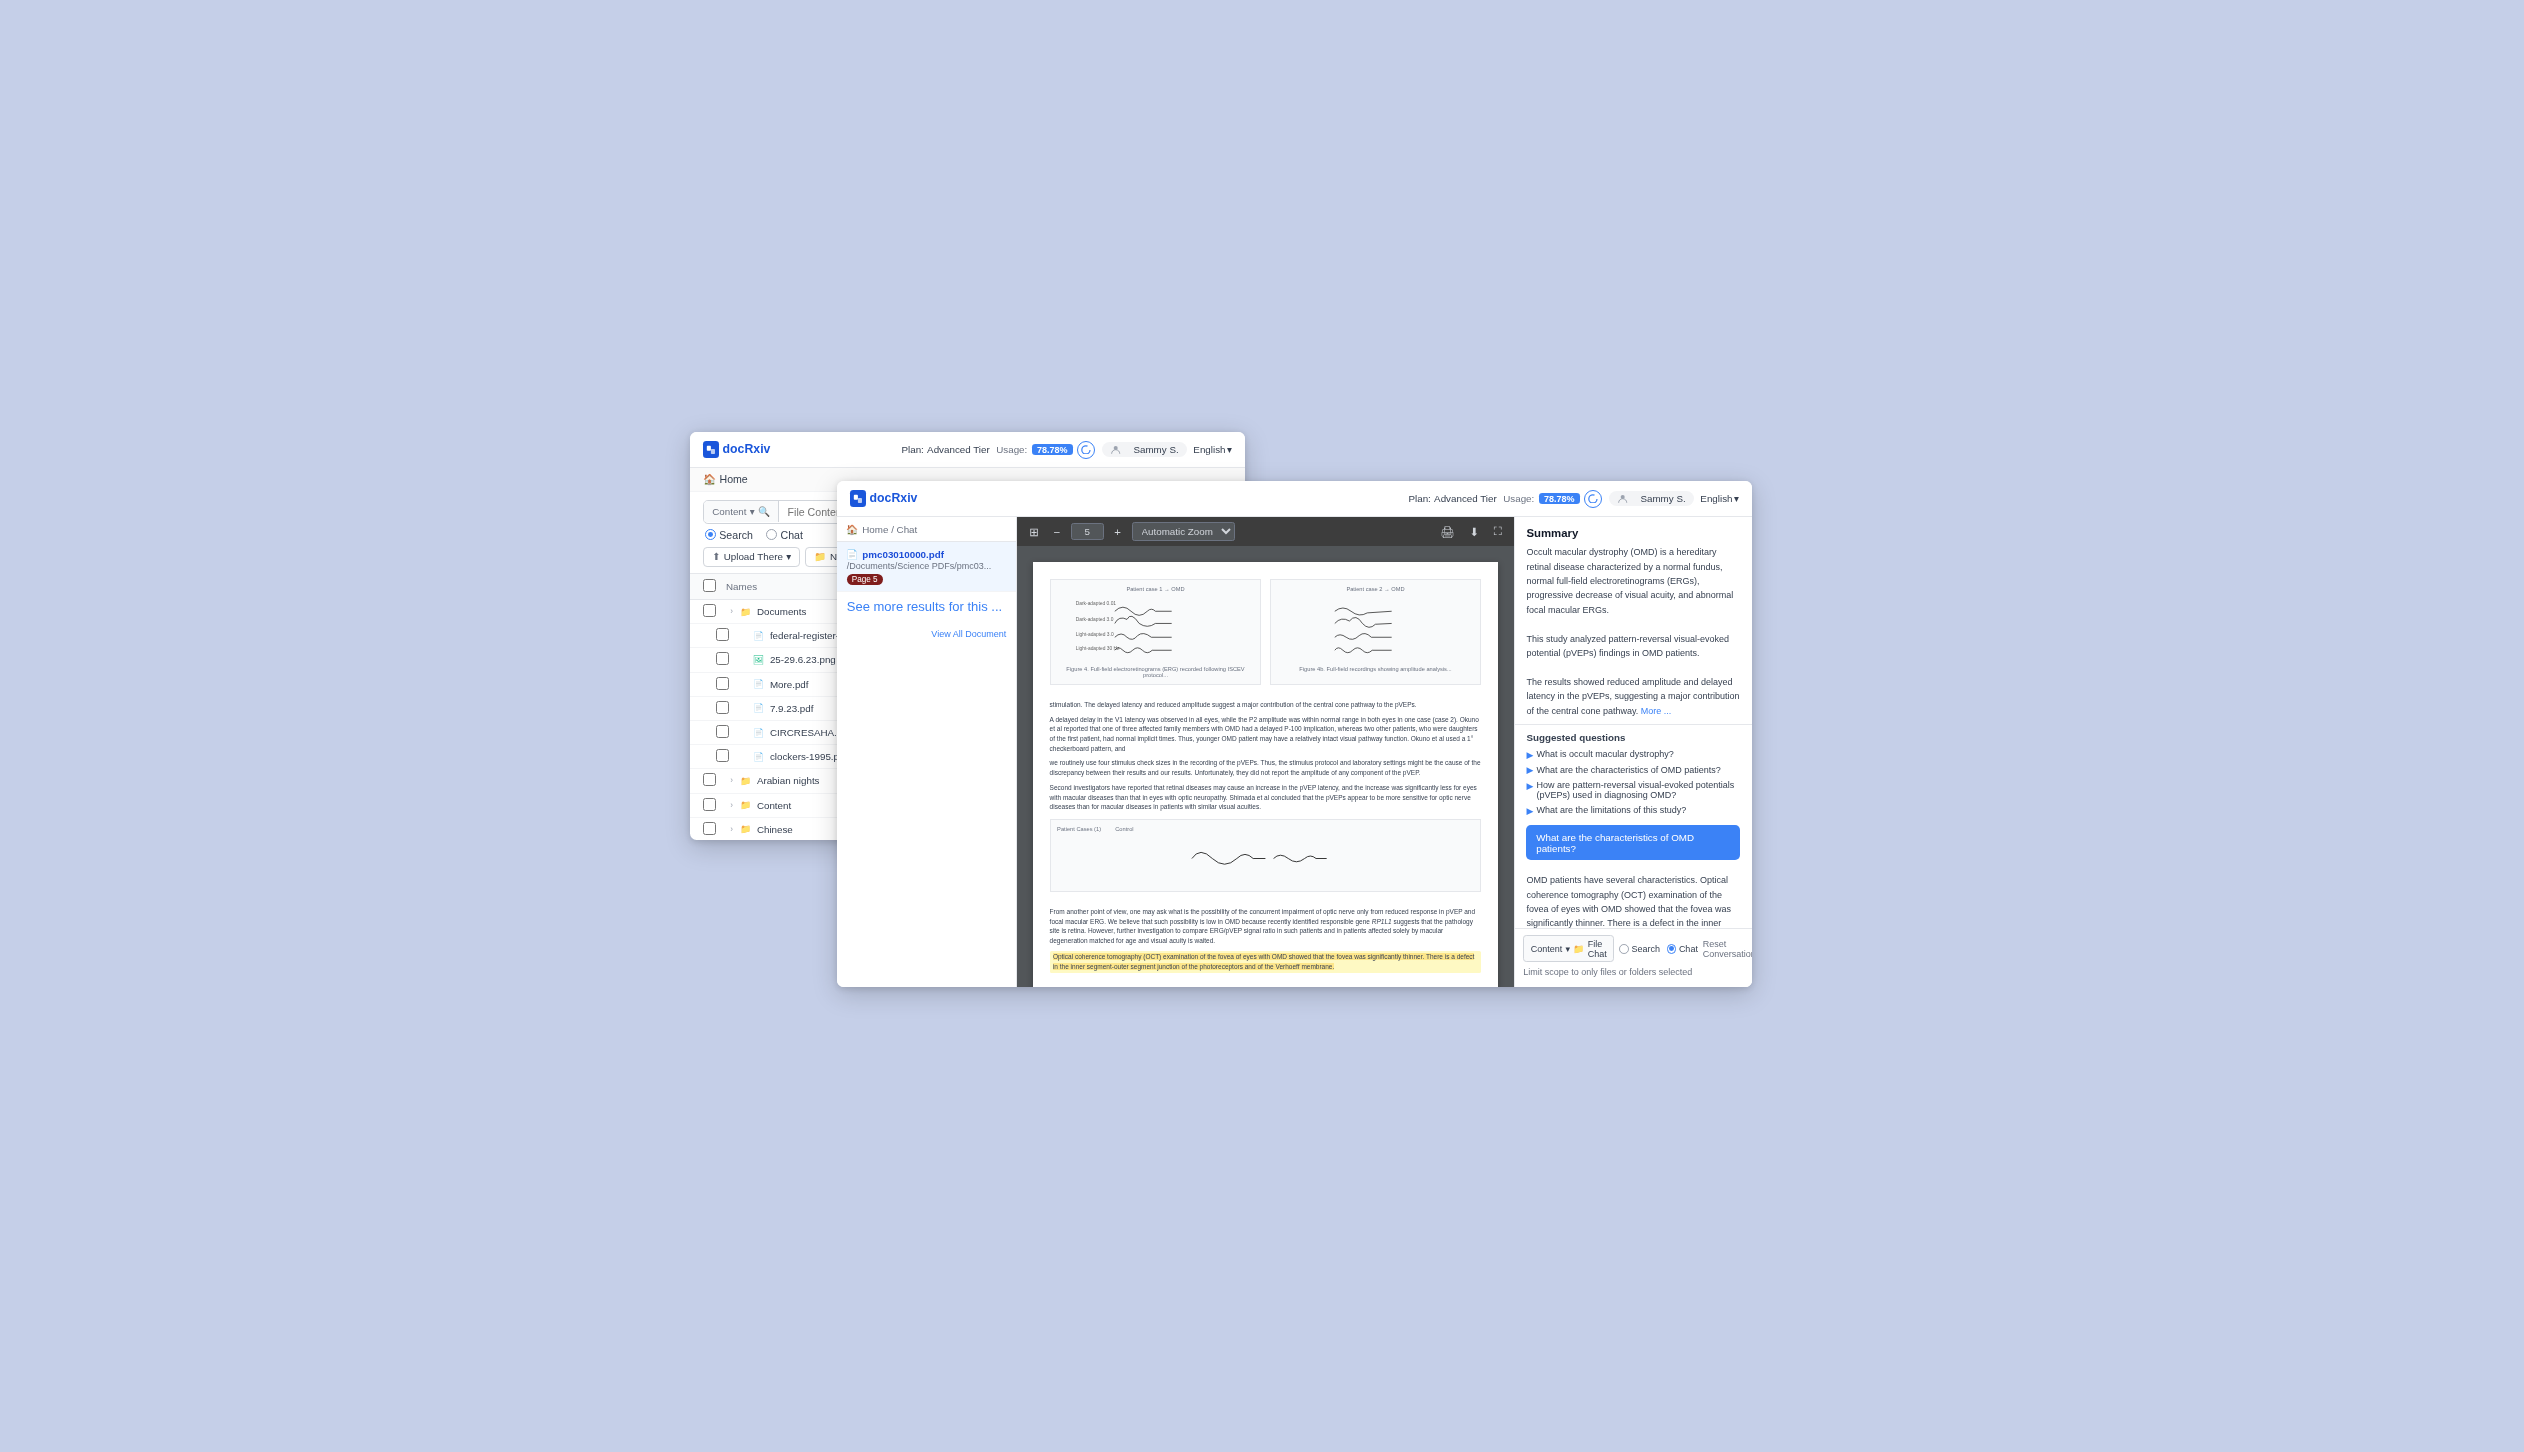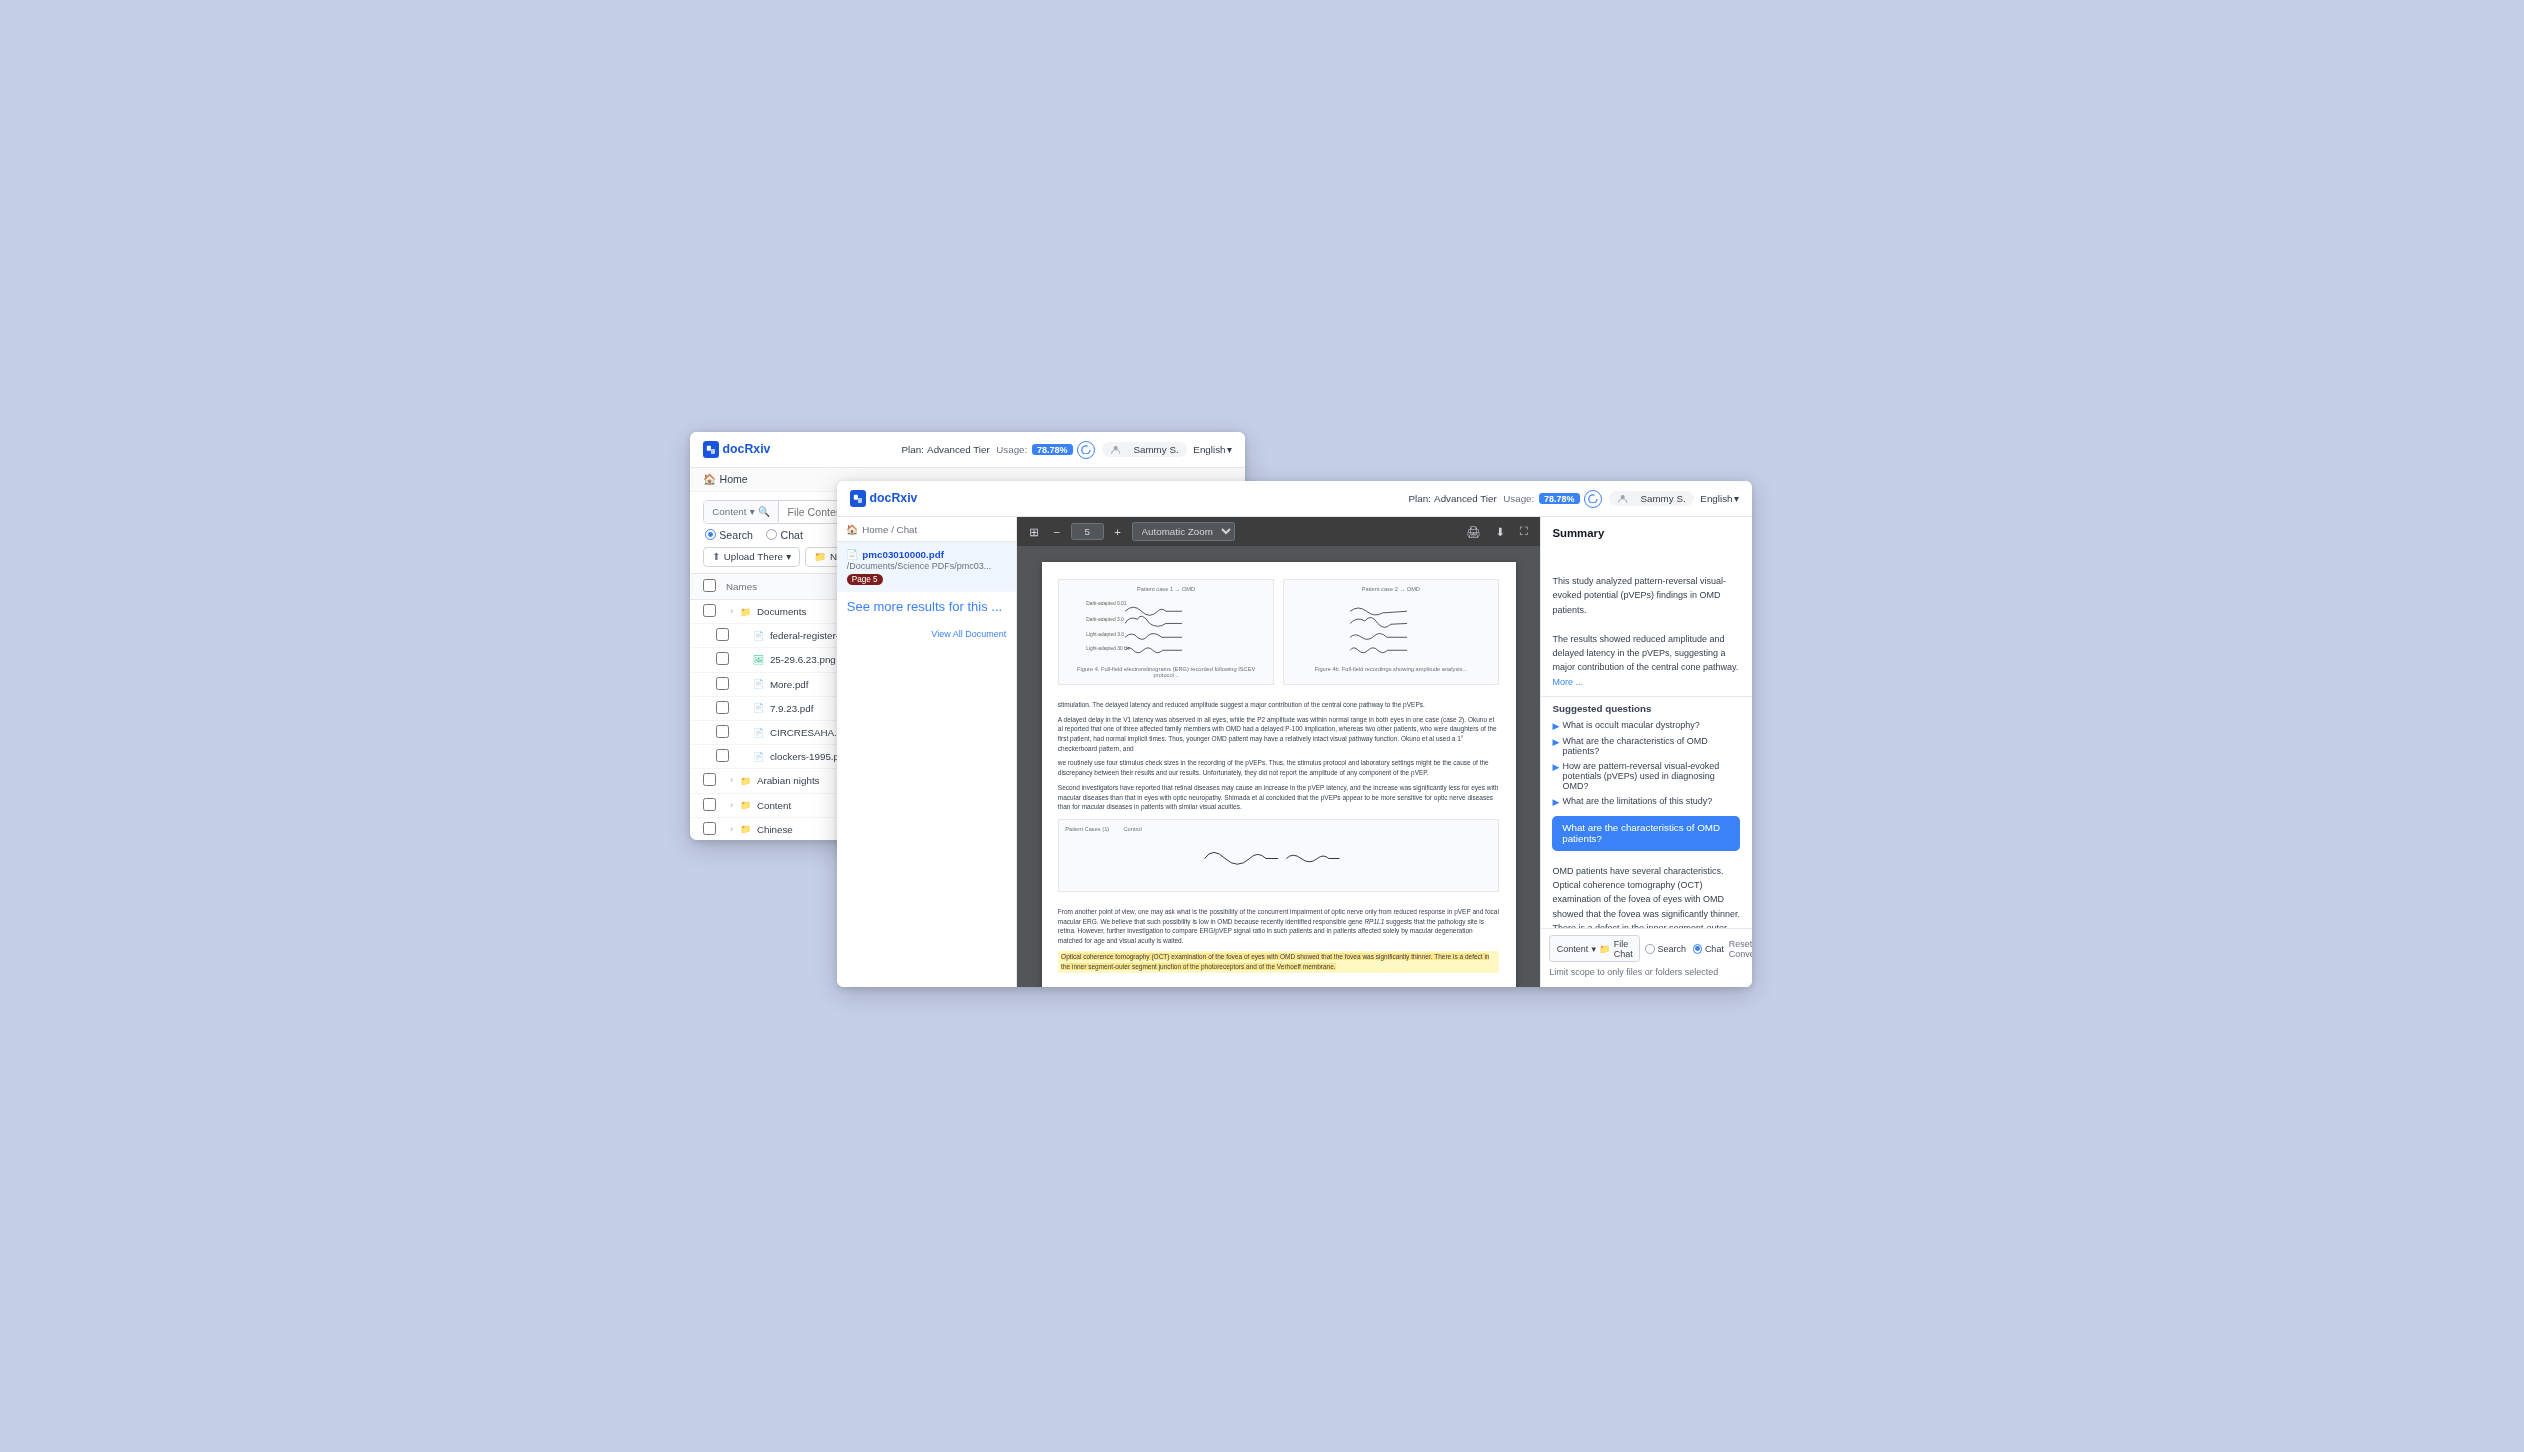--- a/index.html
+++ b/index.html
@@ -483,21 +483,21 @@
 
     .pdf-text-block {
       font-size: 6.5px;
       line-height: 1.5;
       color: #374151;
       margin-bottom: 4.9px;
     }
 
     
     .doc-right-panel {
-      width: 212px;
+      width: 238px;
       border-left: 0.8px solid #e5e7eb;
       background: #fff;
       display: flex;
       flex-direction: column;
       overflow: hidden;
     }
 
     .doc-right-header {
       padding: 9.8px 11.4px 6.5px;
       border-bottom: 0.8px solid #e5e7eb;
@@ -1036,21 +1036,21 @@
               <span style="background: #fde68a;">Optical coherence tomography (OCT) examination of the fovea of eyes with OMD showed that the fovea was significantly thinner. There is a defect in the inner segment-outer segment junction of the photoreceptors and of the Verhoeff membrane.</span>
             </div>
           </div>
         </div>
       </div>
 
       <div class="doc-right-panel">
         <div class="doc-right-header">
           <div class="doc-right-title">Summary</div>
           <div class="doc-right-text">
-            <br><br>
+            <span>Occult macular dystrophy (OMD) is a hereditary retinal disease characterized by a normal fundus, normal full-field electroretinograms (ERGs), progressive decrease of visual acuity, and abnormal focal macular ERGs.</span><br><br>
             <span>This study analyzed pattern-reversal visual-evoked potential (pVEPs) findings in OMD patients.</span><br><br>
             <span>The results showed reduced amplitude and delayed latency in the pVEPs, suggesting a major contribution of the central cone pathway.</span>
             <span class="more-link-inline">More ...</span>
           </div>
         </div>
 
         <div class="doc-suggested-title">Suggested questions</div>
 
         <div id="suggestions-container">
             <div class="doc-suggestion-item">

